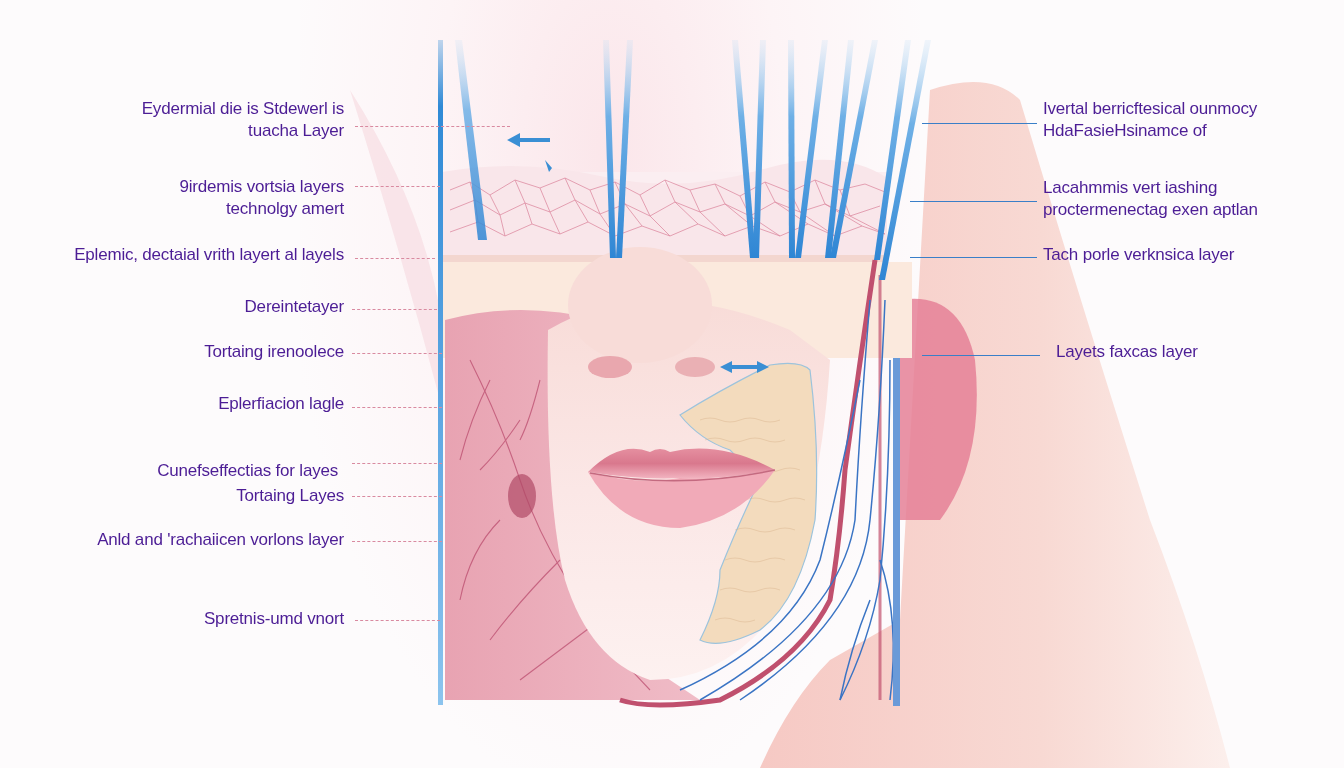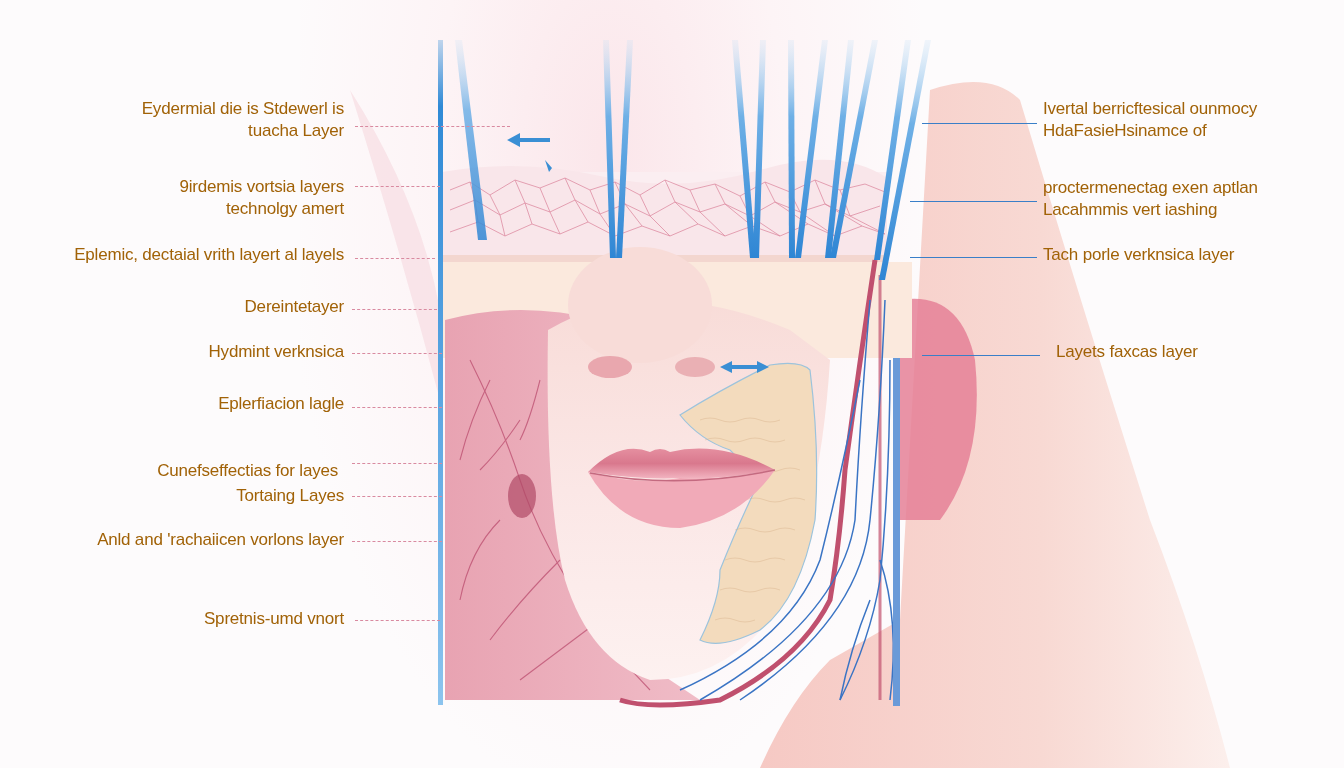--- a/index.html
+++ b/index.html
@@ -1,19 +1,19 @@
 <!DOCTYPE html>
 <html><head>
 <meta charset="utf-8">
 <style>
   html,body{margin:0;padding:0;}
   body{width:1344px;height:768px;overflow:hidden;background:#fdfbfc;position:relative;font-family:"Liberation Sans",sans-serif;}
   .stage{position:absolute;left:0;top:0;width:1344px;height:768px;}
   .bg-glow{position:absolute;left:300px;top:0;width:620px;height:768px;background:radial-gradient(ellipse at 50% 20%,#fbe6ea 0%,#fdf4f6 40%,rgba(253,251,252,0) 75%);}
-  .label{position:absolute;color:#a16207;font-size:17px;line-height:22px;letter-spacing:-0.2px;white-space:nowrap;}
+  .label{position:absolute;color:#4c1d95;font-size:17px;line-height:22px;letter-spacing:-0.2px;white-space:nowrap;}
   .label.left{text-align:right;}
   .label.right{text-align:left;}
   .leader{position:absolute;height:0;border-top:1px dashed #d98aa0;}
   .leader.blue{border-top:1.5px solid #3a7fc8;}
   svg{position:absolute;left:0;top:0;}
 </style>
 </head>
 <body>
 
 <div class="stage">
@@ -164,21 +164,21 @@
     <div>Eplemic, dectaial vrith layert al layels</div>
   </div>
   <div class="leader" style="left:355px;top:258px;width:80px;"></div>
 
   <div class="label left" style="right:1000px;top:296px;margin-left:32px;">
     <div>Dereintetayer</div>
   </div>
   <div class="leader" style="left:352px;top:309px;width:85px;"></div>
 
   <div class="label left" style="right:1000px;top:341px;">
-    <div>Hydmint verknsica</div>
+    <div>Tortaing irenoolece</div>
   </div>
   <div class="leader" style="left:352px;top:353px;width:90px;"></div>
 
   <div class="label left" style="right:1000px;top:393px;">
     <div>Eplerfiacion lagle</div>
   </div>
   <div class="leader" style="left:352px;top:407px;width:90px;"></div>
 
   <div class="label left" style="right:1006px;top:450px;margin-top:10px;">
     <div>Cunefseffectias for layes</div>
@@ -200,22 +200,22 @@
   </div>
   <div class="leader" style="left:355px;top:620px;width:85px;"></div>
 
   <div class="label right" style="left:1043px;top:98px;">
     <div>Ivertal berricftesical ounmocy</div>
     <div>HdaFasieHsinamce of</div>
   </div>
   <div class="leader blue" style="left:922px;top:123px;width:115px;"></div>
 
   <div class="label right" style="left:1043px;top:177px;">
+    <div>Lacahmmis vert iashing</div>
     <div>proctermenectag exen aptlan</div>
-    <div>Lacahmmis vert iashing</div>
   </div>
   <div class="leader blue" style="left:910px;top:201px;width:127px;"></div>
 
   <div class="label right" style="left:1043px;top:244px;">
     <div>Tach porle verknsica layer</div>
   </div>
   <div class="leader blue" style="left:910px;top:257px;width:127px;"></div>
 
   <div class="label right" style="left:1056px;top:341px;text-align:center;">
     <div>Layets faxcas layer</div>

